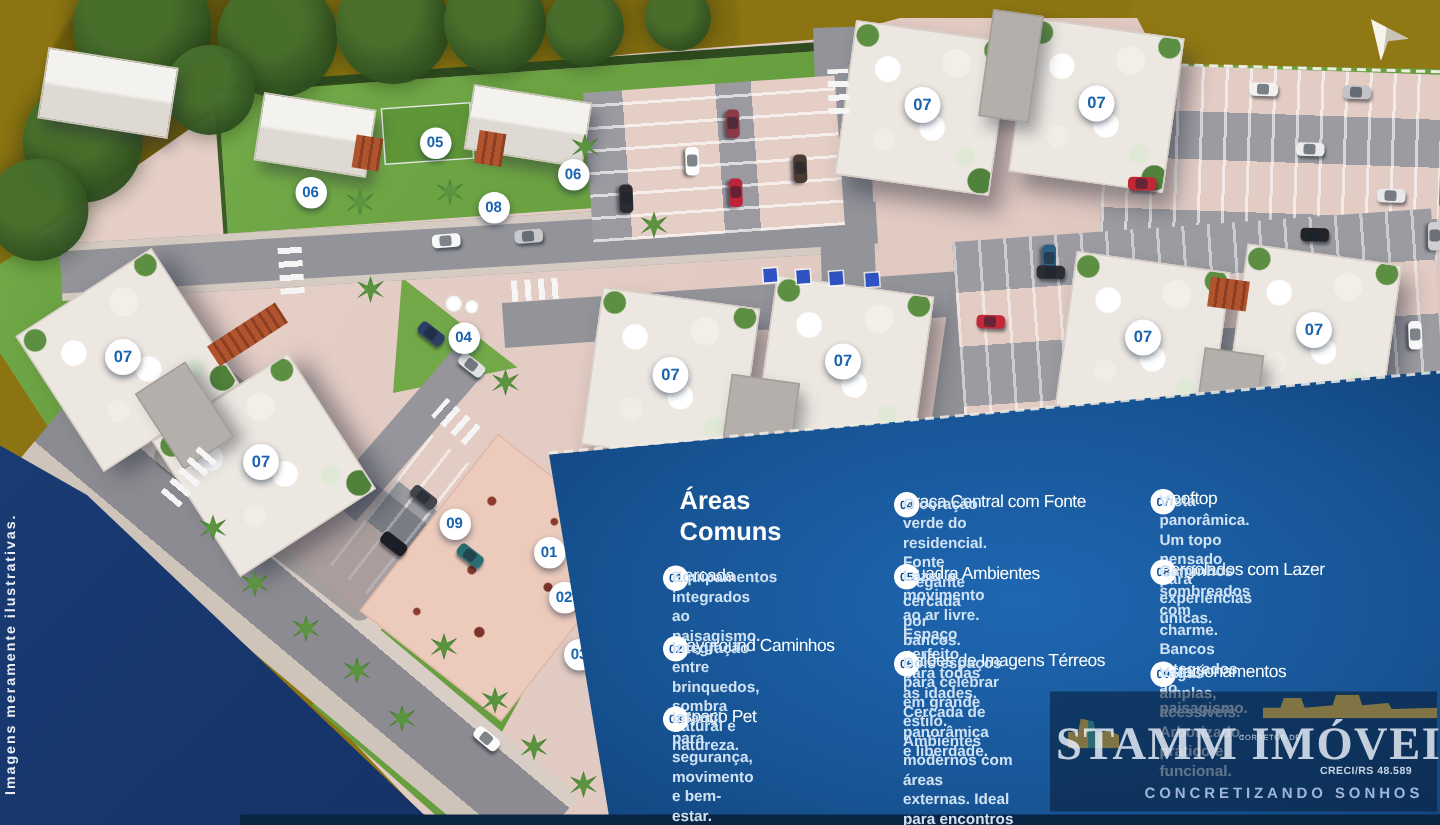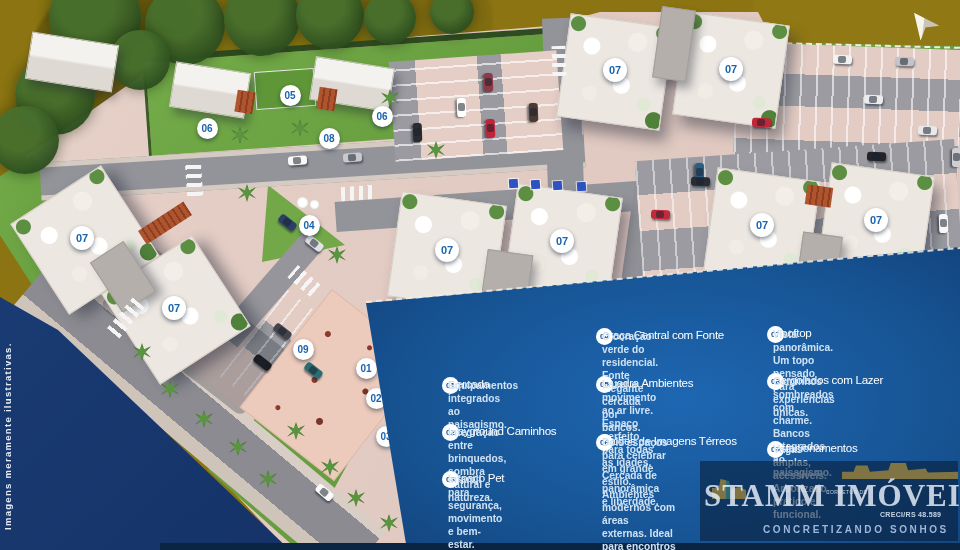--- a/index.html
+++ b/index.html
@@ -139,20 +139,22 @@
   <div class="academia" style="left:273px;top:310px;width:120px;height:150px;transform:rotate(38deg);"></div>
   <div class="fountain" style="left:297px;top:197px;width:11px;height:11px;"></div>
   <div class="fountain" style="left:310px;top:200px;width:9px;height:9px;"></div>
 
   <div class="fence" style="left:368px;top:300px;width:256px;transform:rotate(79.6deg);"></div>
   <div class="fence" style="left:737px;top:41px;width:223px;transform:rotate(1.5deg);"></div>
   <div class="panel-edge"></div>
 
   <div class="panel"></div>
   <div class="bottom-bar"></div>
+  <div class="legend-title">Áreas
+Comuns</div>
 
   <div class="wm-box"></div>
   <div class="wm-sky"></div>
   <div class="wm-icon"></div>
   <div class="wm-name">STAMM IMÓVEIS</div>
   <div class="wm-corretor">CORRETOR DE</div>
   <div class="wm-creci">CRECI/RS 48.589</div>
   <div class="wm-tagline">CONCRETIZANDO SONHOS</div>
 
   <div class="disclaimer">Imagens meramente ilustrativas.</div>

